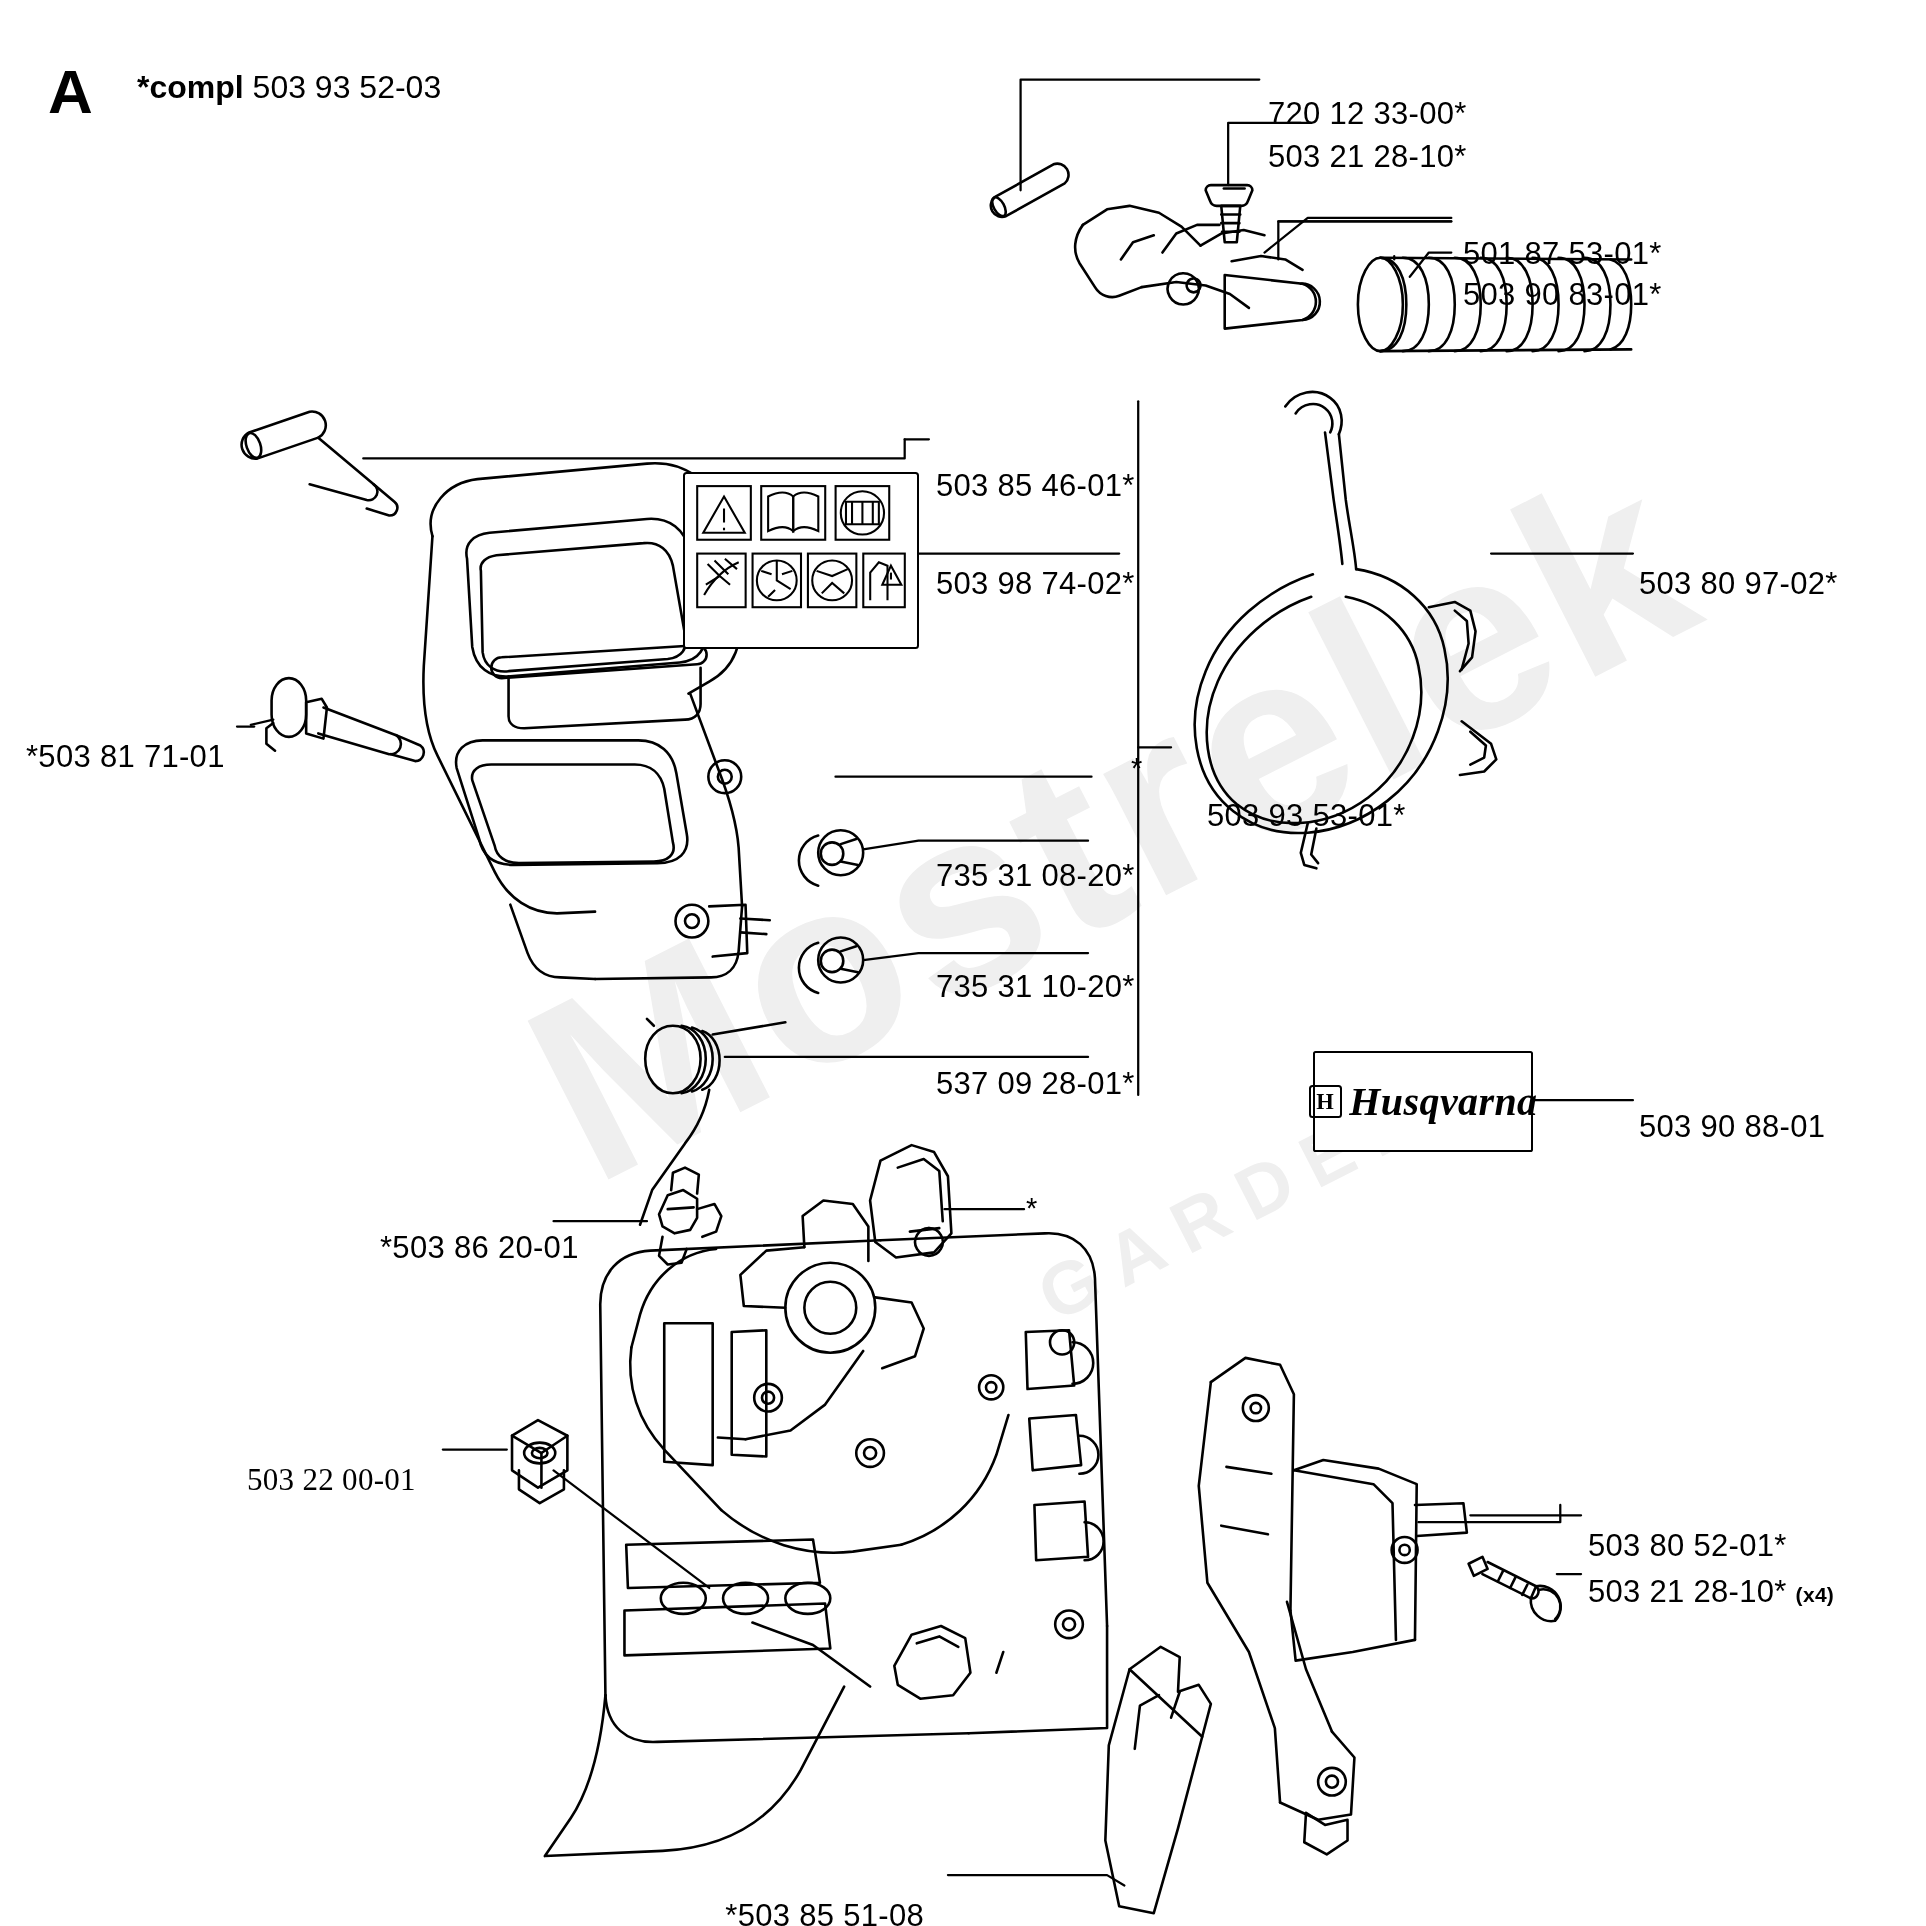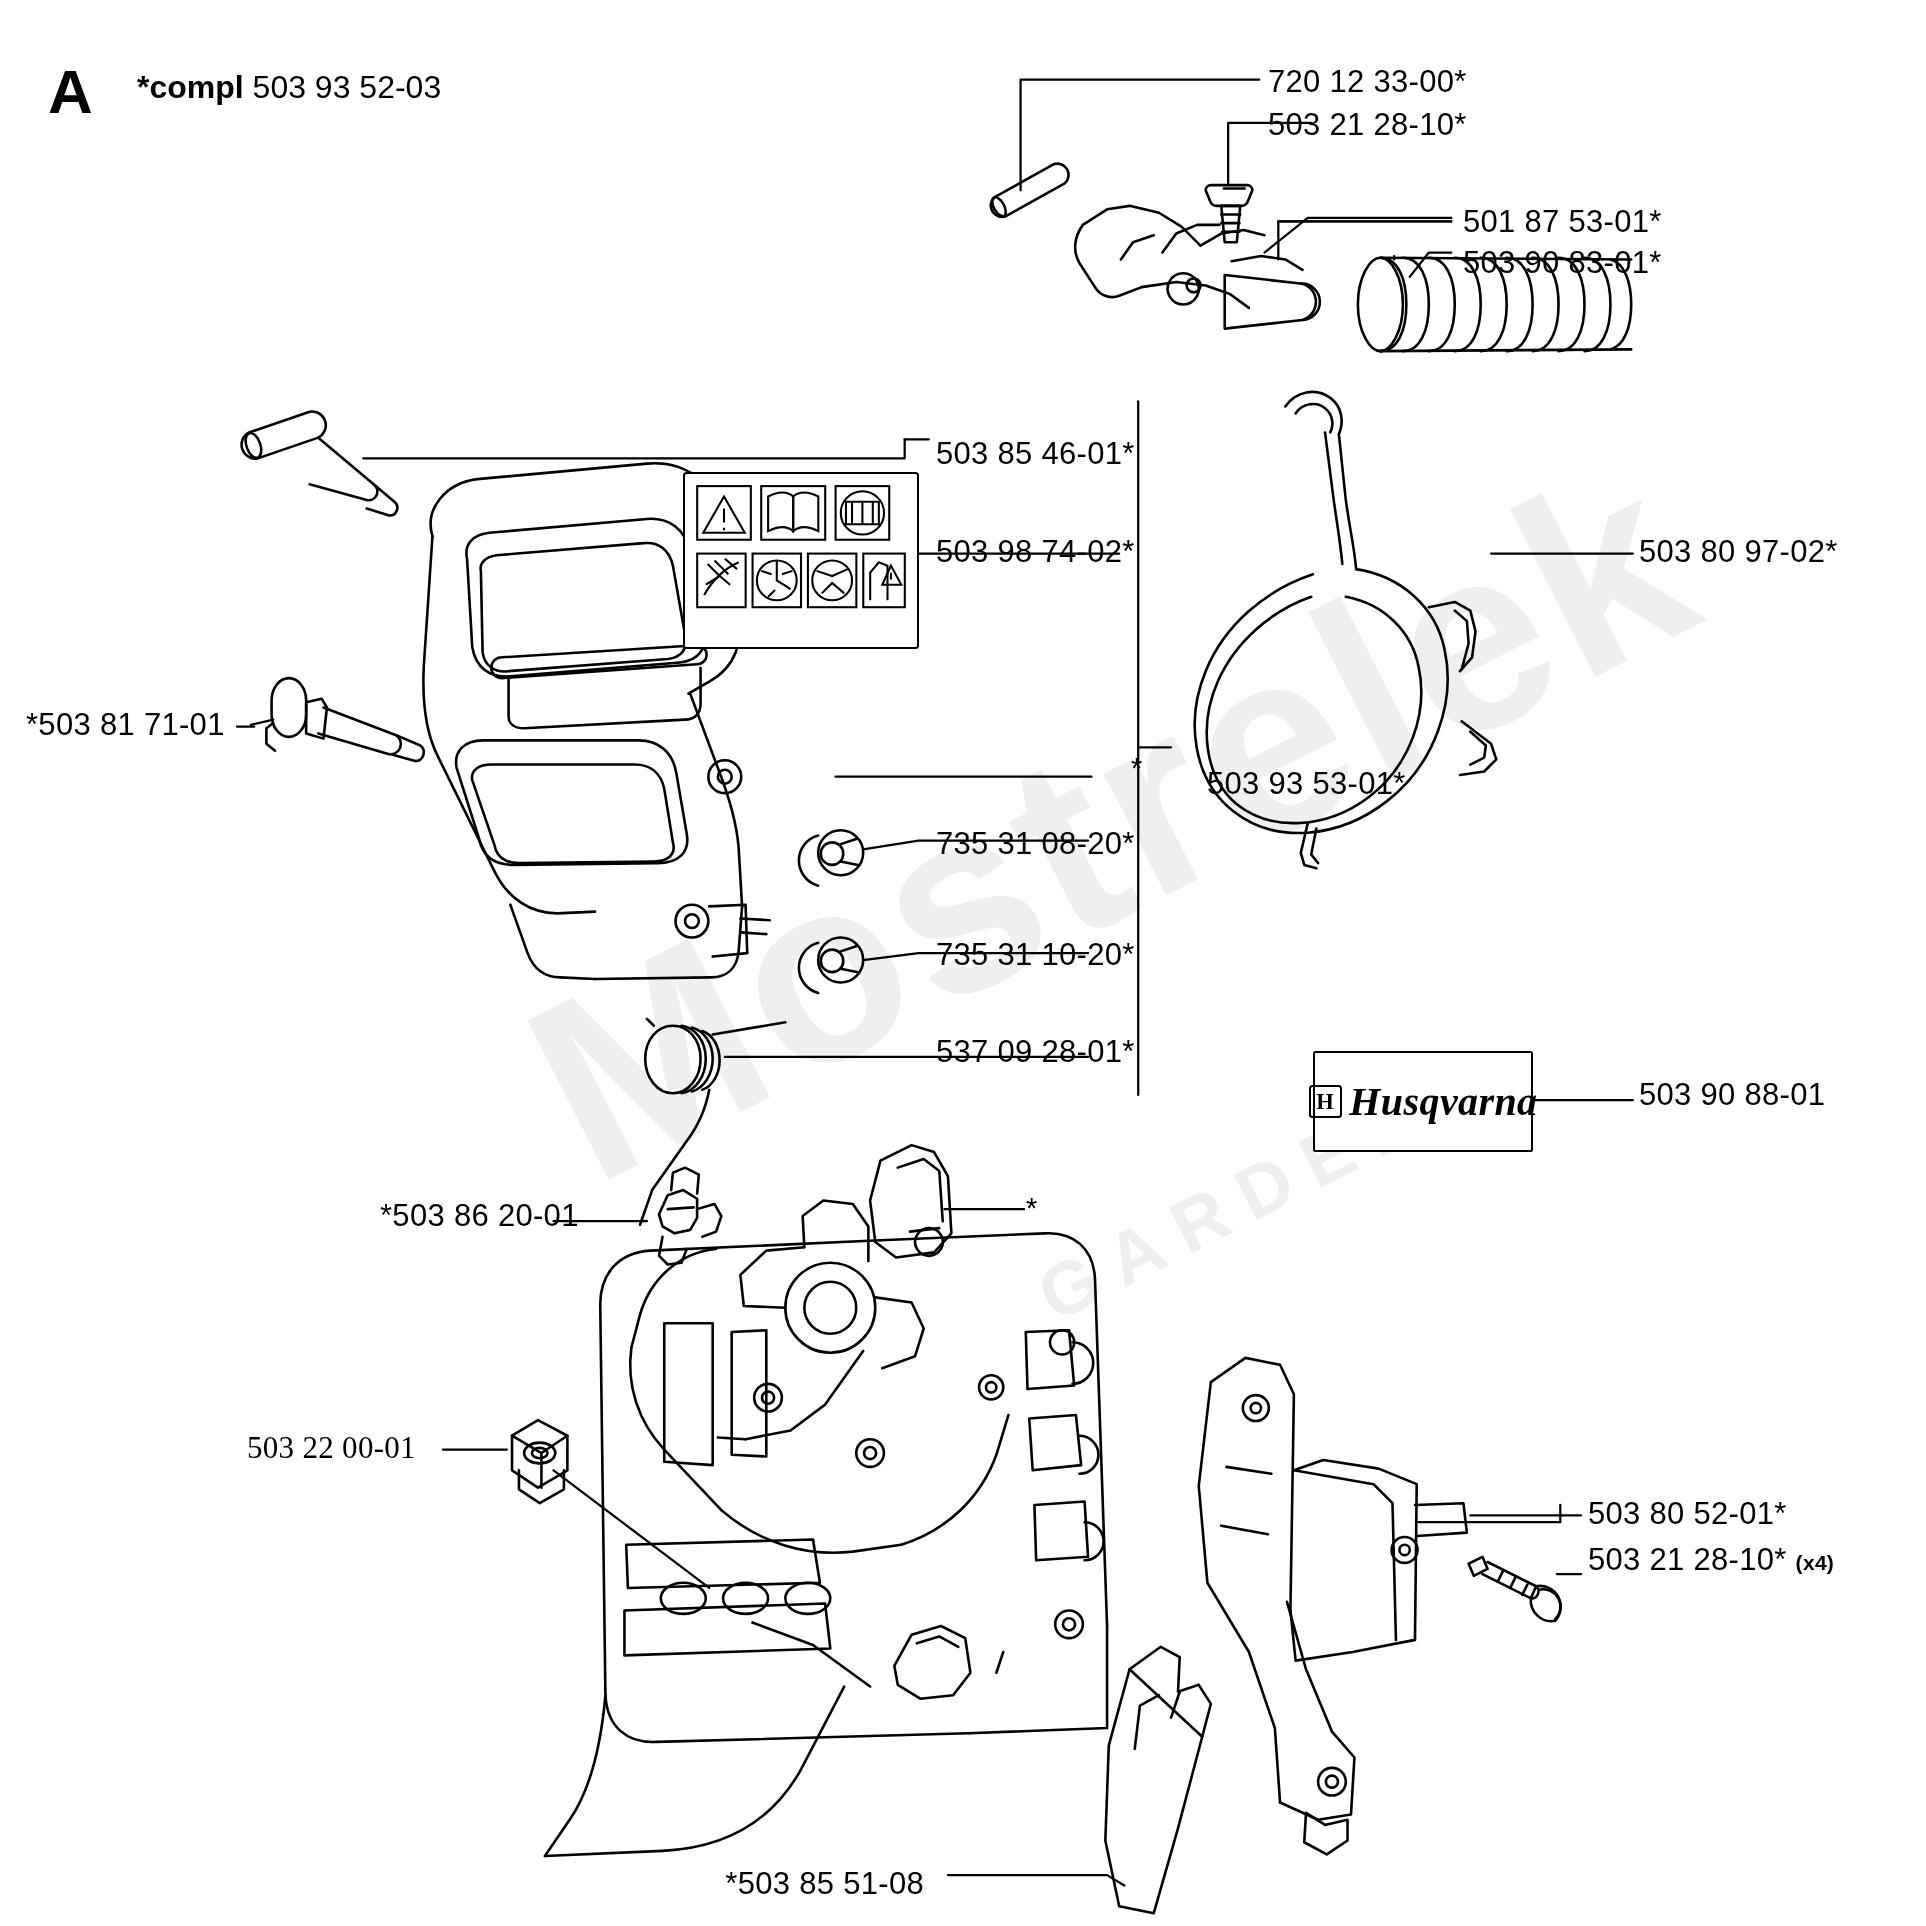--- a/index.html
+++ b/index.html
@@ -29,20 +29,21 @@
   }
   .lbl {
     position: absolute;
     white-space: nowrap;
     font-size: 28.5px;
     letter-spacing: 0.3px;
     line-height: 1;
   }
   .lbl.big {
     font-size: 31px;
+    margin-top: 32px;
   }
   .section-letter {
     position: absolute;
     font-weight: bold;
     font-size: 62px;
     line-height: 1;
   }
   .compl {
     position: absolute;
     font-size: 32px;

